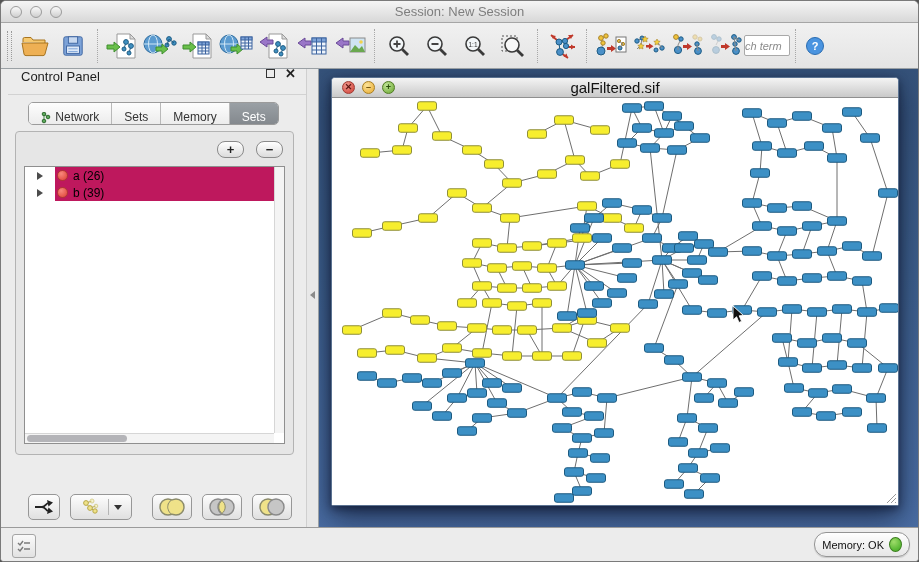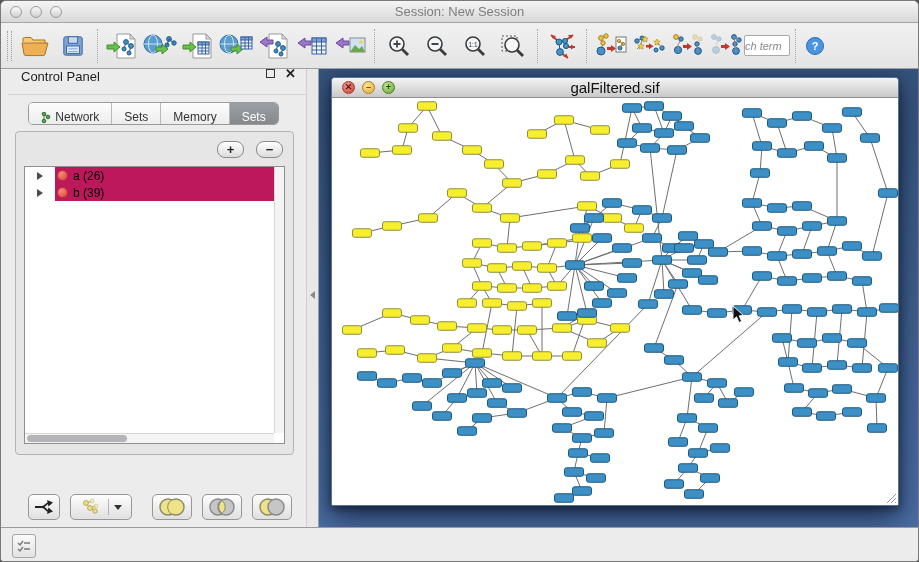--- a/index.html
+++ b/index.html
@@ -987,15 +987,19 @@
 
   <div class="statusbar">
     <div class="tasks-btn">
       <svg width="14" height="14" viewBox="0 0 14 14">
         <path d="M1 4 l2 2 3 -4" fill="none" stroke="#7a7a7a" stroke-width="1.4"></path>
         <line x1="7" y1="4" x2="13" y2="4" stroke="#7a7a7a" stroke-width="1.6"></line>
         <path d="M1 10 l2 2 3 -4" fill="none" stroke="#7a7a7a" stroke-width="1.4"></path>
         <line x1="7" y1="10" x2="13" y2="10" stroke="#7a7a7a" stroke-width="1.6"></line>
       </svg>
     </div>
+    <div class="memory-btn">
+      <span>Memory: OK</span>
+      <span class="mem-dot"></span>
+    </div>
   </div>
 
 </div>
 
 </body></html>

